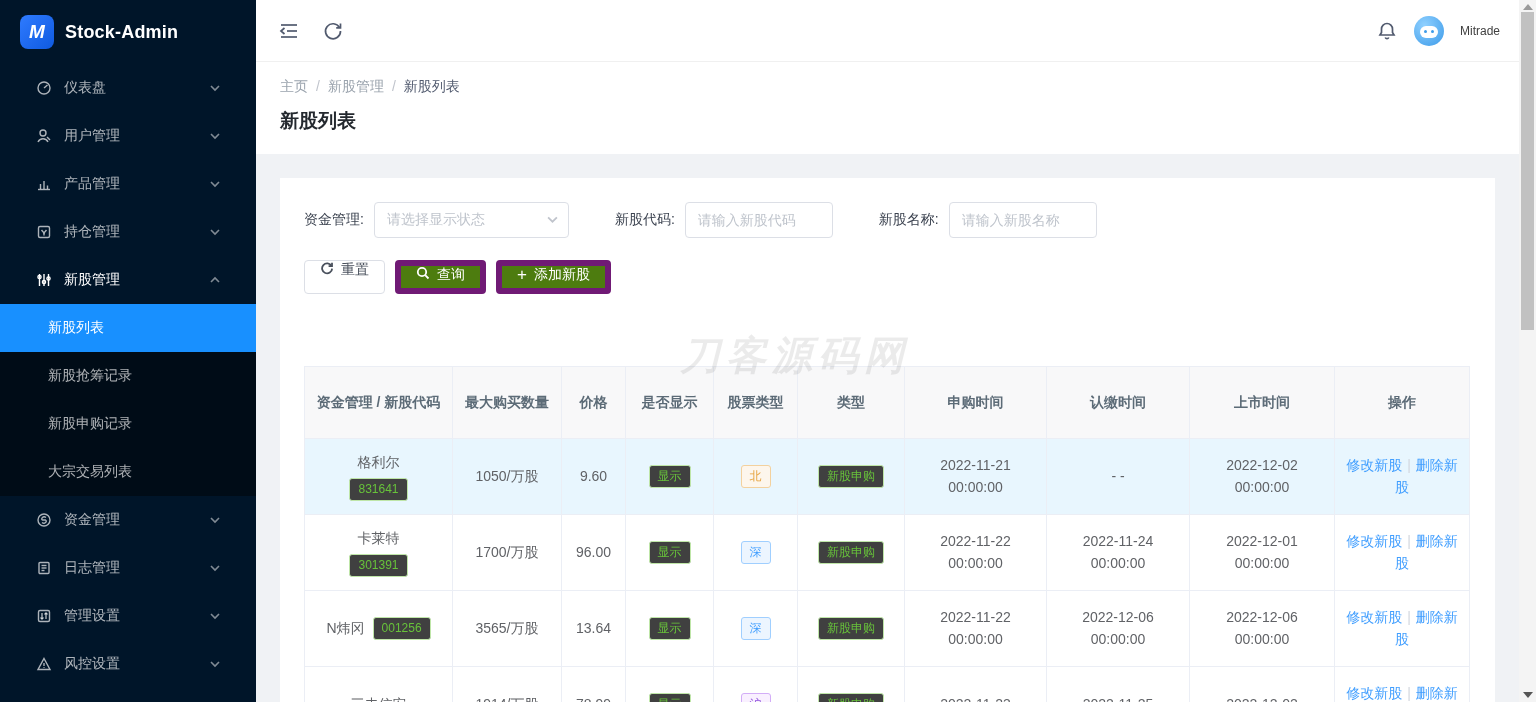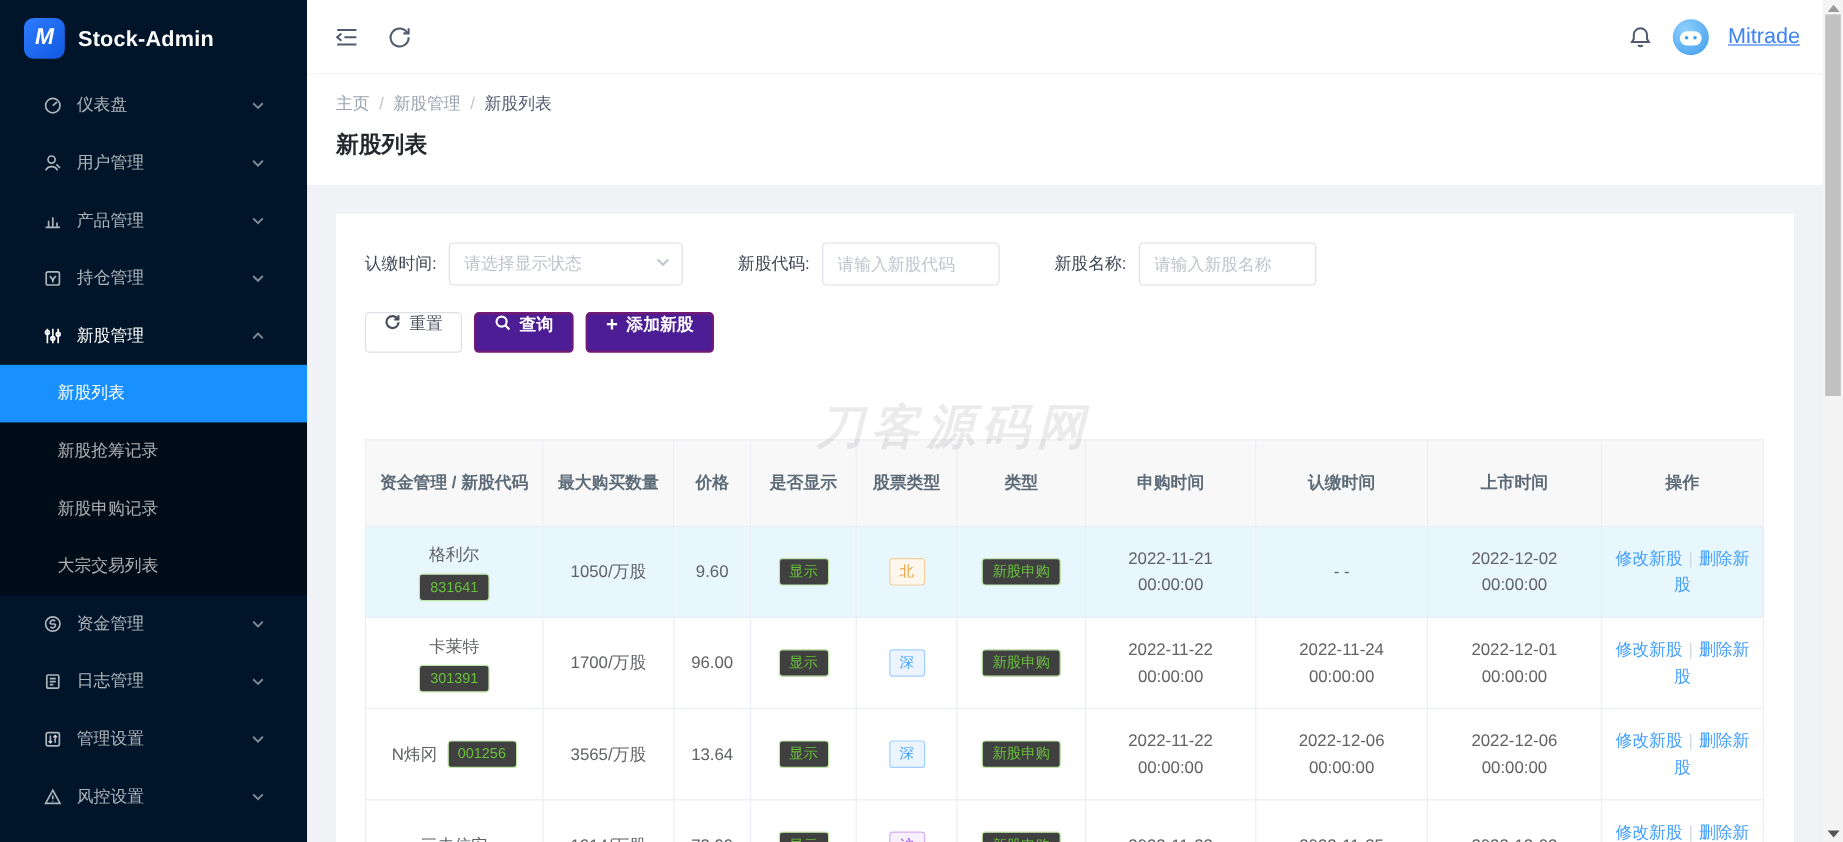--- a/index.html
+++ b/index.html
@@ -34,21 +34,21 @@
   .tb-icon { width:22px; height:22px; color:#515a6e; cursor:pointer; }
   .tb-icon svg { width:22px; height:22px; stroke:currentColor; fill:none; stroke-width:1.7; }
   .tb-left { display:flex; align-items:center; gap:22px; }
   .tb-right { margin-left:auto; display:flex; align-items:center; gap:16px; }
   .avatar { width:30px; height:30px; border-radius:50%;
     background:radial-gradient(circle at 35% 30%, #8fd0ff, #3d9be9); position:relative; cursor:pointer; }
   .avatar .face { position:absolute; left:6px; top:10px; width:18px; height:12px;
     background:#fff; border-radius:6px; }
   .avatar .eye { position:absolute; top:14px; width:3px; height:3px; border-radius:50%; background:#3d9be9; }
   .avatar .eye.l { left:10px; } .avatar .eye.r { left:17px; }
-  .username { color:#3b82f6; font-size:18px; cursor:pointer;text-decoration:underline; }
+  .username { color:#404040; font-size:12px; cursor:pointer; }
 
   .page-head { background:#fff; padding:16px 24px 20px; }
   .breadcrumb { font-size:14px; color:#9aa3ad; display:flex; gap:8px; }
   .breadcrumb .sep { color:#c0c4cc; }
   .breadcrumb .crumb { cursor:pointer; }
   .breadcrumb .crumb.current { color:#515a6e; cursor:default; }
   .page-title { margin-top:12px; font-size:19px; font-weight:bold; color:#24292f; }
 
   .content { position:relative; height:540px; }
   .watermark { position:absolute; left:424px; top:150px; z-index:6; pointer-events:none;
@@ -68,21 +68,21 @@
   .finput { width:148px; height:36px; border:1px solid #dcdfe6; border-radius:4px;
     padding:0 12px; font-size:14px; color:#515a6e; font-family:"Liberation Sans",sans-serif; outline:none; }
   .finput::placeholder { color:#bfc4cc; }
 
   
   .btn-row { margin-top:22px; display:flex; align-items:center; gap:10px; }
   .btn { height:34px; padding:0 15px; border-radius:4px; font-size:14px; display:inline-flex;
     gap:7px; cursor:pointer; font-family:"Liberation Sans",sans-serif; }
   .btn svg { width:14px; height:14px; stroke:currentColor; fill:none; stroke-width:1.8; }
   .btn-default { background:#fff; border:1px solid #dcdfe6; color:#49505c; }
-  .btn-primary { background:#4c1d95; border:2px solid #701a75; color:#fff;font-weight:bold; }
+  .btn-primary { background:#4d7c0f; border:6px solid #701a75; color:#fff; }
   .btn .plus { font-size:17px; line-height:1; }
 
   
   table { margin-top:72px; width:1165px; border-collapse:collapse; table-layout:fixed;
     border:1px solid #ebeef5; }
   th, td { border:1px solid #ebeef5; text-align:center; vertical-align:middle;
     font-size:14px; padding:8px 10px; }
   thead th { height:72px; background:#f8f8f9; color:#5c6b77; font-weight:bold; line-height:1.6; }
   tbody td { height:76px; color:#606266; line-height:1.55; background:#fff; }
   tbody tr.hl td { background:#e8f6fe; }
@@ -300,21 +300,21 @@
       <div class="page-title">新股列表</div>
     </div>
 
     <div class="content">
       <div class="watermark">刀客源码网</div>
 
       <div class="card">
 
         <div class="filters">
           <div class="fgroup">
-            <span class="flabel">认缴时间:</span>
+            <span class="flabel">资金管理:</span>
             <div class="fselect">
               <span class="ph">请选择显示状态</span>
               <span><svg viewBox="0 0 10 7">
                     <polyline points="1,1.5 5,5.5 9,1.5"></polyline>
                   </svg></span>
             </div>
           </div>
           <div class="fgroup">
             <span class="flabel">新股代码:</span>
             <input class="finput" type="text" placeholder="请输入新股代码" style="">

